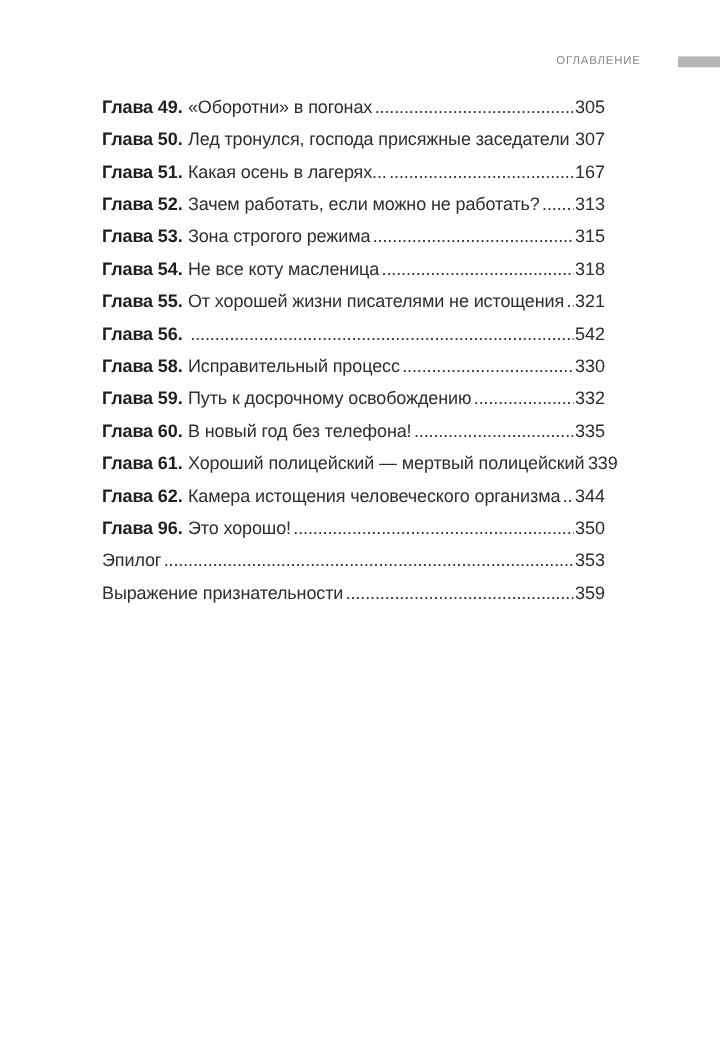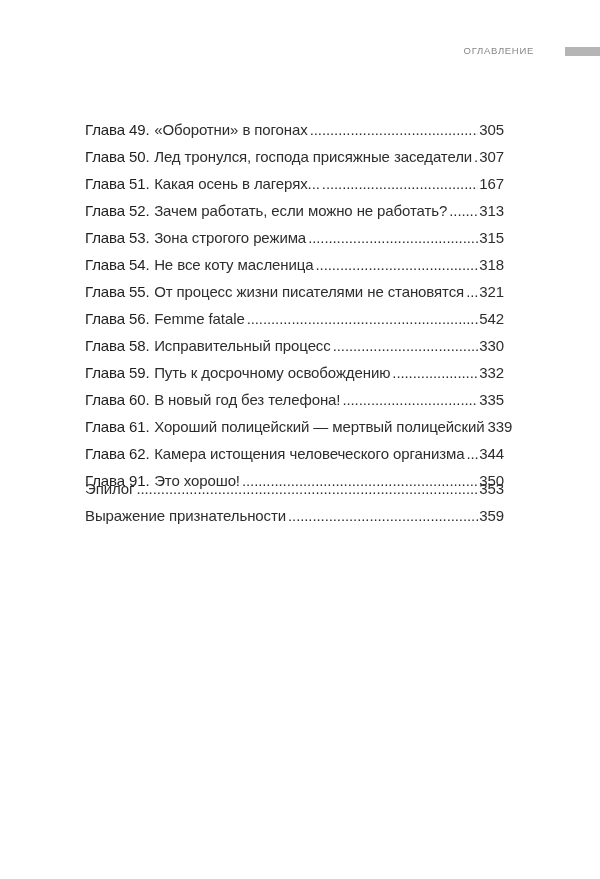--- a/index.html
+++ b/index.html
@@ -42,25 +42,24 @@
   .toc-row {
     display: flex;
     align-items: baseline;
     height: 27px;
     line-height: 27px;
     font-size: 15px;
     letter-spacing: -0.1px;
     white-space: nowrap;
   }
   .chapter-label {
-    font-weight: normal;
+    font-weight: bold;
     color: var(--label-text, #1e1e1e);
     margin-right: 0.3em;
     flex-shrink: 0;
-    margin-top: 40px;
   }
   .chapter-label:empty { margin-right: 0; }
   .chapter-title {
     flex-shrink: 0;
   }
   .dot-leader {
     flex: 1 1 0;
     min-width: 0;
     overflow: hidden;
     margin: 0 1px 0 2px;
@@ -118,28 +117,27 @@
 
   <div class="toc-row">
     <span class="chapter-label">Глава 54.</span>
     <span class="chapter-title">Не все коту масленица</span>
     <span class="dot-leader"></span>
     <span class="page-number">318</span>
   </div>
 
   <div class="toc-row">
     <span class="chapter-label">Глава 55.</span>
-    <span class="chapter-title">От процесс жизни писателями не становятся</span>
+    <span class="chapter-title">От хорошей жизни писателями не истощения</span>
     <span class="dot-leader"></span>
     <span class="page-number">321</span>
   </div>
 
   <div class="toc-row">
     <span class="chapter-label">Глава 56.</span>
-    <span class="chapter-title">Femme fatale</span>
     <span class="dot-leader"></span>
     <span class="page-number">542</span>
   </div>
 
 
   <div class="toc-row">
     <span class="chapter-label">Глава 58.</span>
     <span class="chapter-title">Исправительный процесс</span>
     <span class="dot-leader"></span>
     <span class="page-number">330</span>
@@ -167,21 +165,21 @@
   </div>
 
   <div class="toc-row">
     <span class="chapter-label">Глава 62.</span>
     <span class="chapter-title">Камера истощения человеческого организма</span>
     <span class="dot-leader"></span>
     <span class="page-number">344</span>
   </div>
 
   <div class="toc-row">
-    <span class="chapter-label">Глава 91.</span>
+    <span class="chapter-label">Глава 96.</span>
     <span class="chapter-title">Это хорошо!</span>
     <span class="dot-leader"></span>
     <span class="page-number">350</span>
   </div>
 
   <div class="toc-row">
     <span class="chapter-label"></span>
     <span class="chapter-title">Эпилог</span>
     <span class="dot-leader"></span>
     <span class="page-number">353</span>

